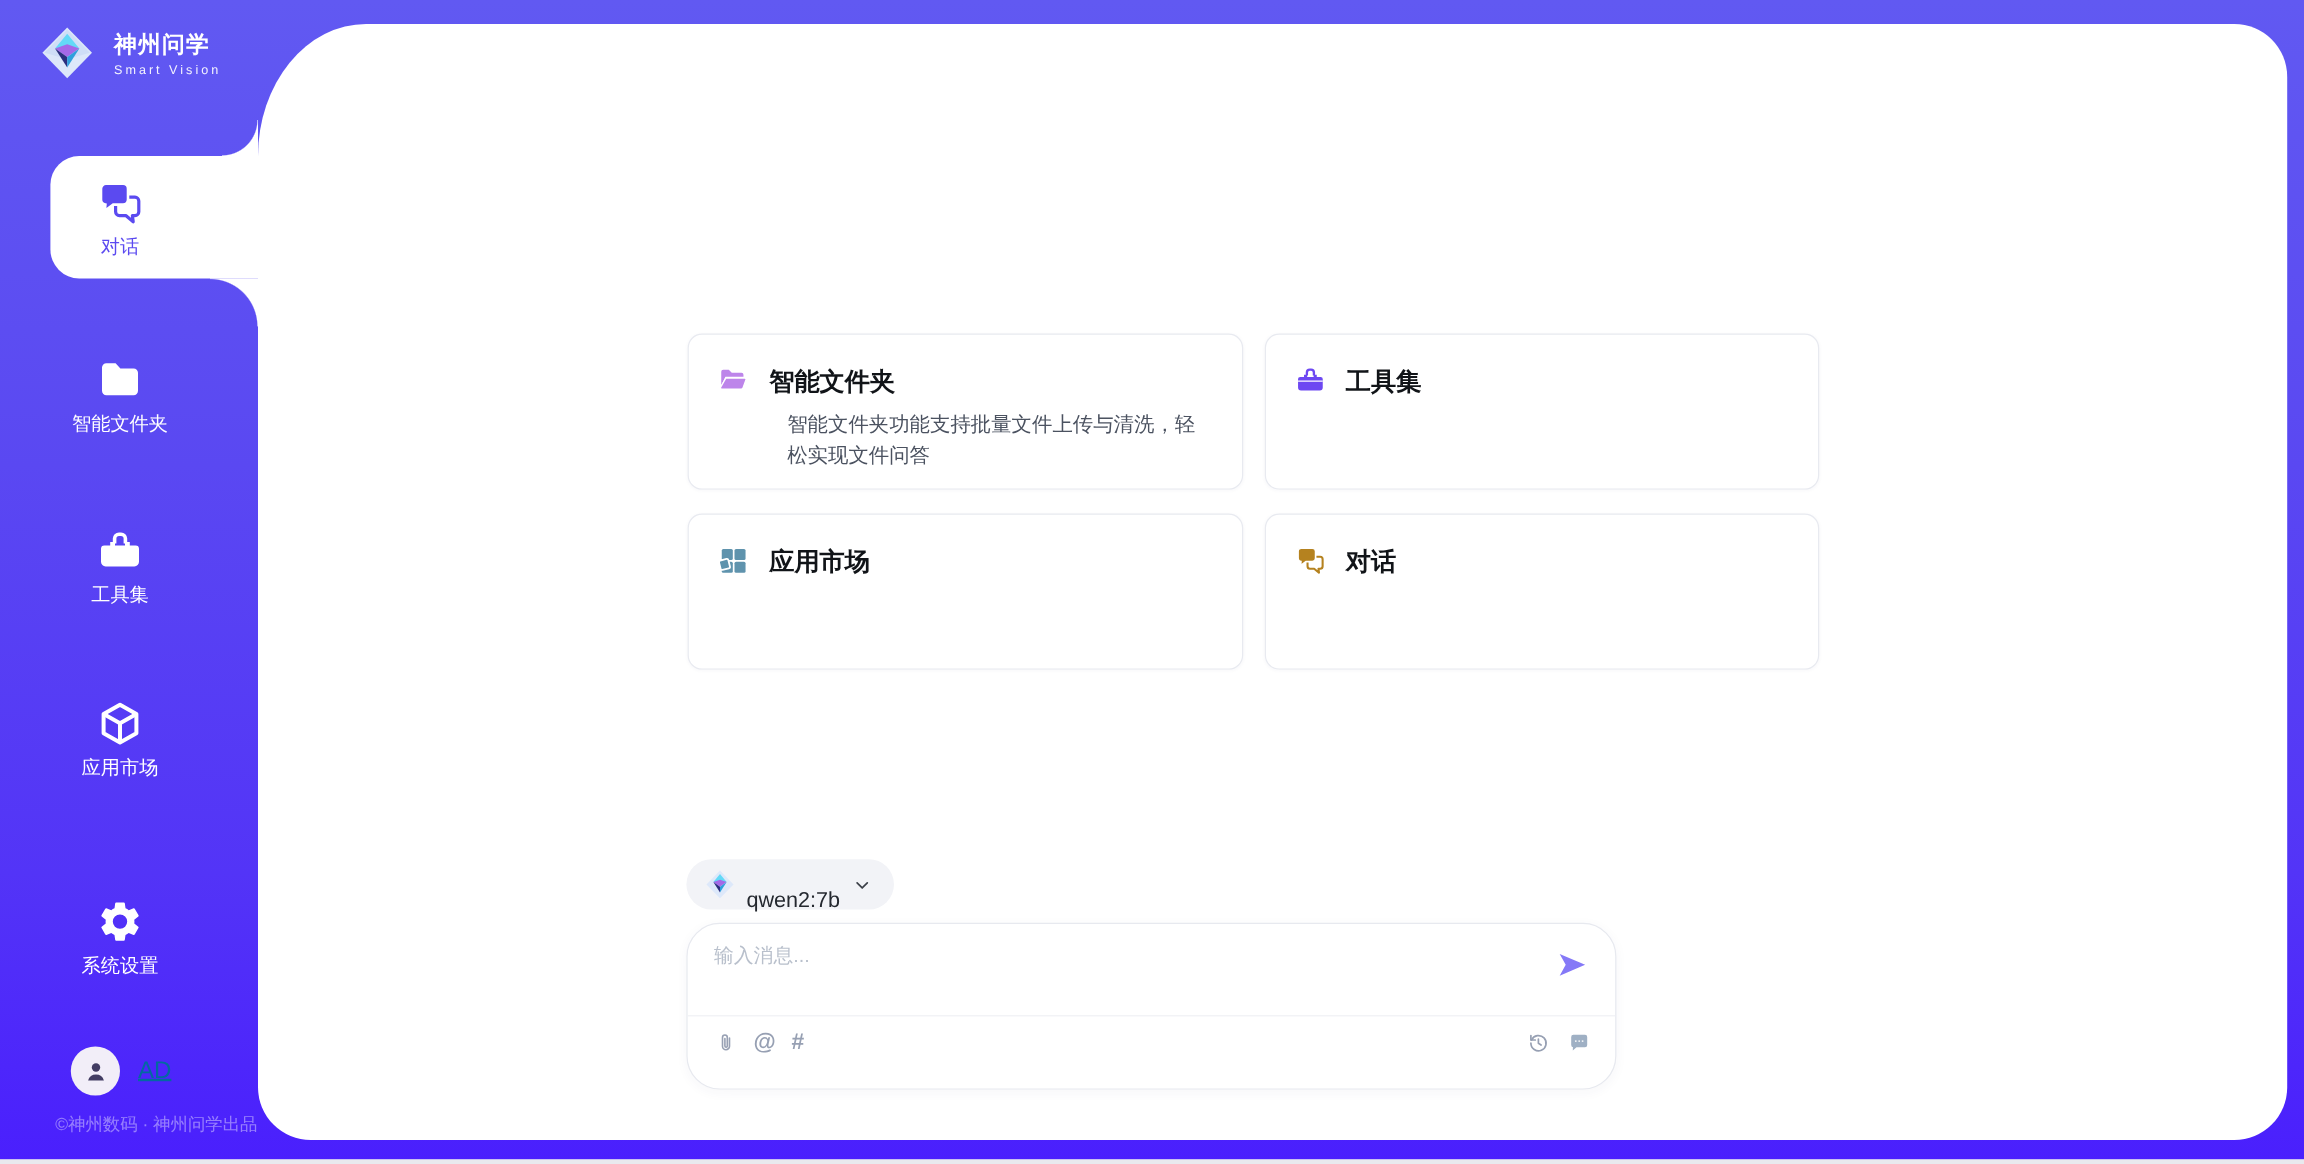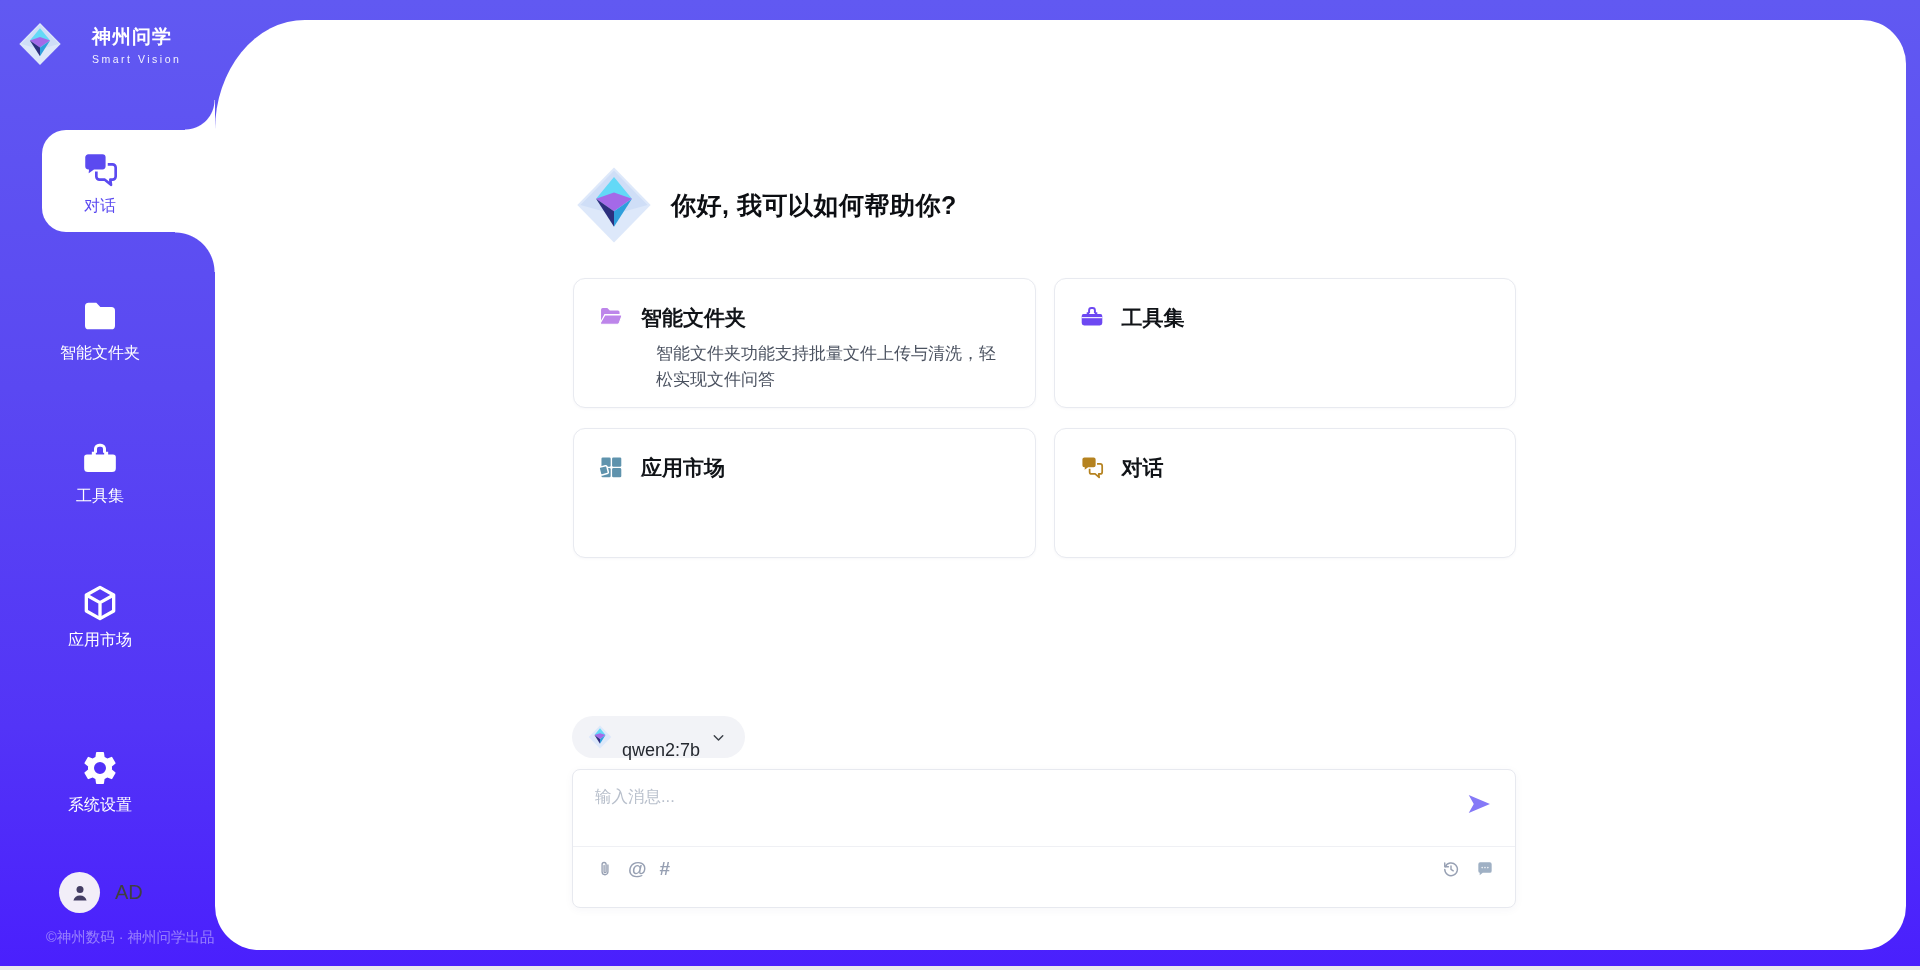--- a/index.html
+++ b/index.html
@@ -31,40 +31,40 @@
     position:absolute; left:185px; top:100px; width:30px; height:30px; z-index:1;
     background: radial-gradient(circle at 0 0, rgba(0,0,0,0) 29px, #fff 30px);
   }
   .fillet-bottom {
     position:absolute; left:175px; top:232px; width:40px; height:40px; z-index:1;
     background: radial-gradient(circle at 0% 100%, rgba(0,0,0,0) 39px, #fff 40px);
   }
 
   
   .sidebar { position:absolute; left:0; top:0; width:215px; height:100%; z-index:2; }
-  .brand { position:absolute; left:18px; top:22px; display:flex; align-items:center; gap:30px; }
+  .brand { position:absolute; left:34px; top:22px; display:flex; align-items:center; gap:17px; }
   .brand svg { width:44px; height:44px; }
   .brand-name { color:#fff; font-size:19px; font-weight:700; letter-spacing:1px; }
   .brand-subtitle { color:rgba(255,255,255,.92); font-size:10.5px; letter-spacing:2.5px; margin-top:3px; }
 
   .nav-item { position:absolute; left:0; width:200px; text-align:center; cursor:pointer; }
   .nav-item svg { width:40px; height:40px; display:block; margin:0 auto; color:#fff; }
   .nav-label { display:block; margin-top:7px; font-size:16px; color:#ffffff; font-weight:500; }
   .nav-item.active svg { color:#5b4af0; }
   .nav-item.active .nav-label { color:#5b4af0; }
   .nav-chat   { top:149px; }
   .nav-folder { top:296px; }
   .nav-tools  { top:439px; }
   .nav-market { top:583px; }
   .nav-gear   { top:748px;text-align:center; }
 
   .user-row { position:absolute; left:59px; top:872px; display:flex; align-items:center; gap:15px; cursor:pointer; }
   .avatar { width:41px; height:41px; border-radius:50%; background:#f2eef8; display:flex; align-items:center; justify-content:center; }
   .avatar svg { width:24px; height:24px; color:#433d63; }
-  .user-name { color:#404040; font-size:20px; font-weight:500; }
+  .user-name { color:#0369a1; font-size:20px; font-weight:500;text-decoration:underline; }
   .side-footer { position:absolute; left:14px; top:928px; width:200px; color:rgba(255,255,255,.42); font-size:14.5px;margin-left:32px; }
 
   
   .welcome { position:absolute; left:360px; top:146px; display:flex; align-items:center; }
   .welcome svg { width:78px; height:78px; }
   .greeting { margin-left:18px; font-size:25px; font-weight:800; color:#0c0e12; letter-spacing:.5px; }
 
   
   .cards {
     position:absolute; left:358px; top:258px; width:943px;
@@ -84,22 +84,22 @@
     position:absolute; left:357px; top:696px; height:42px;
     display:inline-flex; align-items:center; gap:10px; padding:0 18px 0 16px;
     background:#f2f3f7; border-radius:21px; cursor:pointer;
   }
   .model-pill svg.logo { width:24px; height:24px; }
   .model-name { font-size:18px; color:#24282f;margin-top:27px; }
   .model-pill svg.chev { width:17px; height:17px; color:#3c4048; }
 
   
   .composer {
-    position:absolute; left:357px; top:749px; width:944px; height:139px;
-    background:#fff; border:1px solid #e7e9ef; border-radius:8px;
+    position:absolute; left:357px; top:749px; width:775px; height:139px;
+    background:#fff; border:1px solid #e7e9ef; border-radius:28px;
     box-shadow:0 2px 10px rgba(40,40,90,.04);
   }
   .composer textarea {
     position:absolute; left:22px; top:16px; width:840px; height:52px;
     border:none; outline:none; resize:none; font-family:inherit;
     font-size:16.5px; color:#374151; background:transparent;
   }
   .composer textarea::placeholder { color:#b9c0cc; }
   .send-btn { position:absolute; right:22px; top:20px; width:28px; height:28px; cursor:pointer; background:none; border:none; }
   .send-btn svg { width:28px; height:28px; color:#8579f7; }
@@ -186,31 +186,20 @@
         </svg>
       </div>
       <span class="user-name">AD</span>
     </div>
 
     <div class="side-footer">©神州数码 · 神州问学出品</div>
   </aside>
 
   <main class="panel">
 
-    <div class="welcome">
-      <svg viewBox="0 0 100 100">
-        <polygon points="50,2 97,50 50,98 3,50" fill="#dde8fa"></polygon>
-        <polygon points="50,6 93,50 50,62 7,50" fill="#cfdef7"></polygon>
-        <polygon points="50,14 73,42 27,42" fill="#63d9f7"></polygon>
-        <polygon points="27,42 50,34 73,42 50,58" fill="#a469e8"></polygon>
-        <polygon points="27,42 50,58 50,78" fill="#2c2f7e"></polygon>
-        <polygon points="73,42 50,58 50,78" fill="#2f9fdc"></polygon>
-      </svg>
-      <h1 class="greeting">你好, 我可以如何帮助你?</h1>
-    </div>
 
     <div class="cards">
 
       <div class="card">
         <svg class="card-icon" viewBox="0 0 24 24" style="color:#bd85ea">
           <path d="M2.8 5.3A1.5 1.5 0 0 1 4.3 3.8h4.3l2.3 2.3h7.5A1.5 1.5 0 0 1 19.9 7.6v1.6H6L2.8 16z" fill="currentColor"></path>
           <path d="M6.3 10.2h14.6a1 1 0 0 1 .94 1.34l-2.25 6.1a1.6 1.6 0 0 1-1.5 1.05H3.2a1 1 0 0 1-.94-1.35z" fill="currentColor" stroke="#fff" stroke-width="1"></path>
         </svg>
         <div class="card-title">智能文件夹</div>
         <div class="card-desc">智能文件夹功能支持批量文件上传与清洗，轻松实现文件问答</div>

